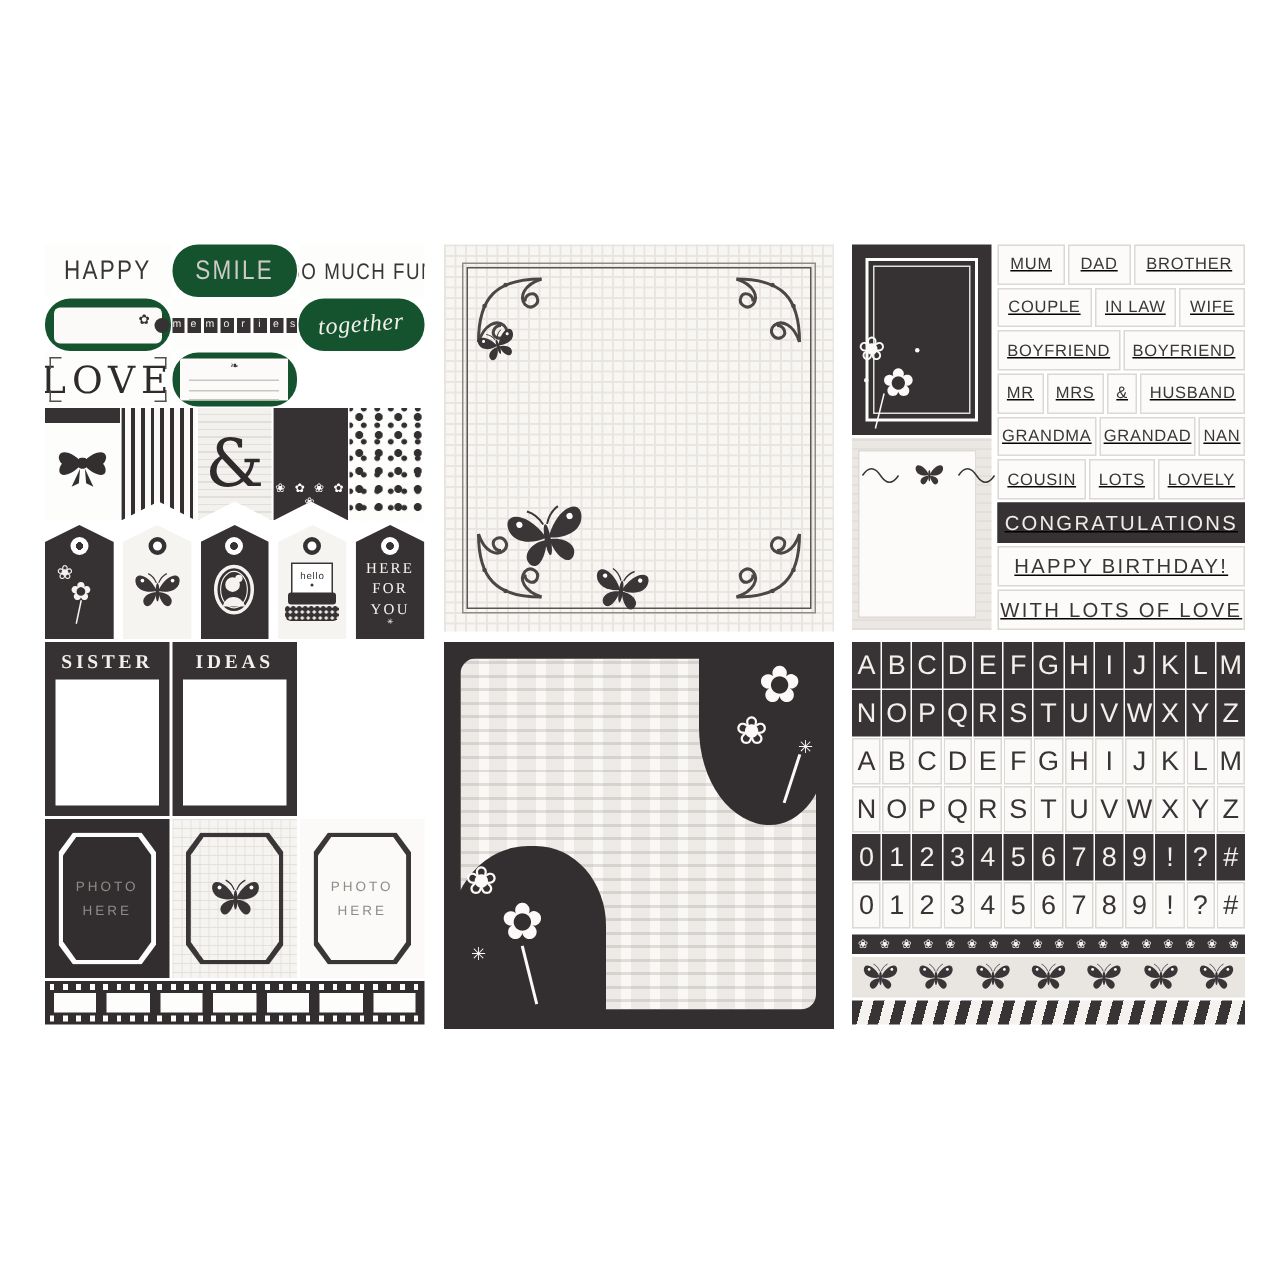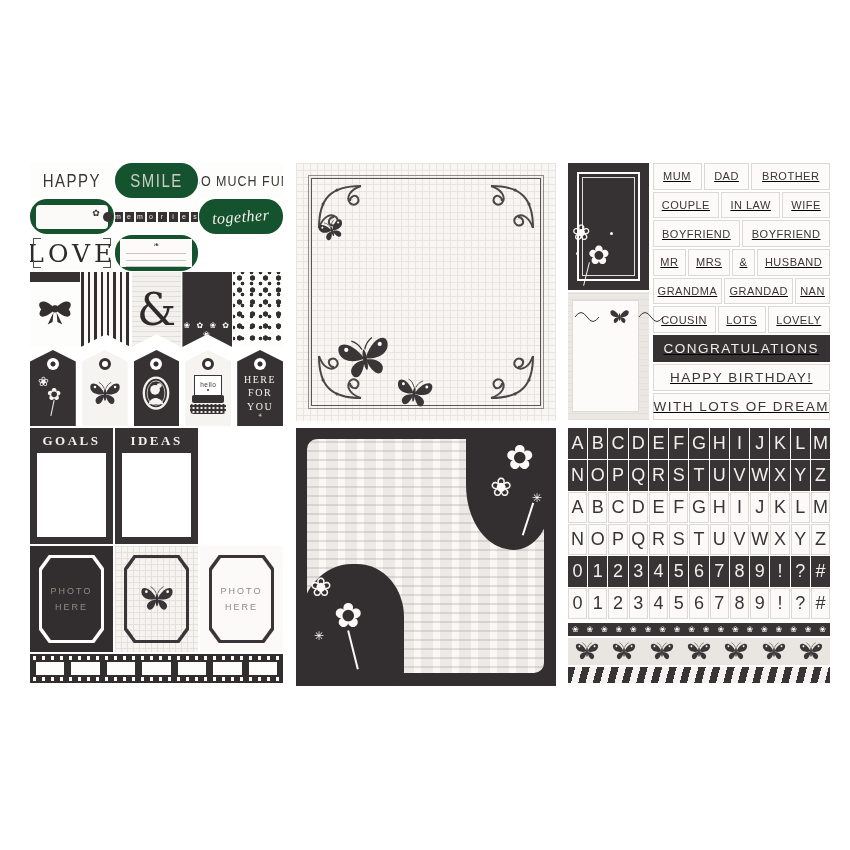--- a/index.html
+++ b/index.html
@@ -402,29 +402,29 @@
           </div>
           <div class="word-row">
             <span class="word-seg">COUSIN</span>
             <span class="word-seg">LOTS</span>
             <span class="word-seg">LOVELY</span>
           </div>
         </div>
       <div style="display:flex;flex-direction:column;gap:2px;flex:4">
           <div class="greet-row inv">CONGRATULATIONS</div>
           <div class="greet-row">HAPPY BIRTHDAY!</div>
-          <div class="greet-row">WITH LOTS OF DREAM</div>
+          <div class="greet-row">WITH LOTS OF LOVE</div>
         </div>
     </div>
   </div>
 
   <div class="panel p4">
     <div class="p4-cards">
       <div class="lcard">
-        <span class="lcard-title">GOALS</span>
+        <span class="lcard-title">SISTER</span>
         <div class="lcard-box"></div>
       </div>
       <div class="lcard">
         <span class="lcard-title">IDEAS</span>
         <div class="lcard-box"></div>
       </div>
     </div>
     <div class="p4-frames">
       <div class="fsq darkbg">
         <div class="oct">

